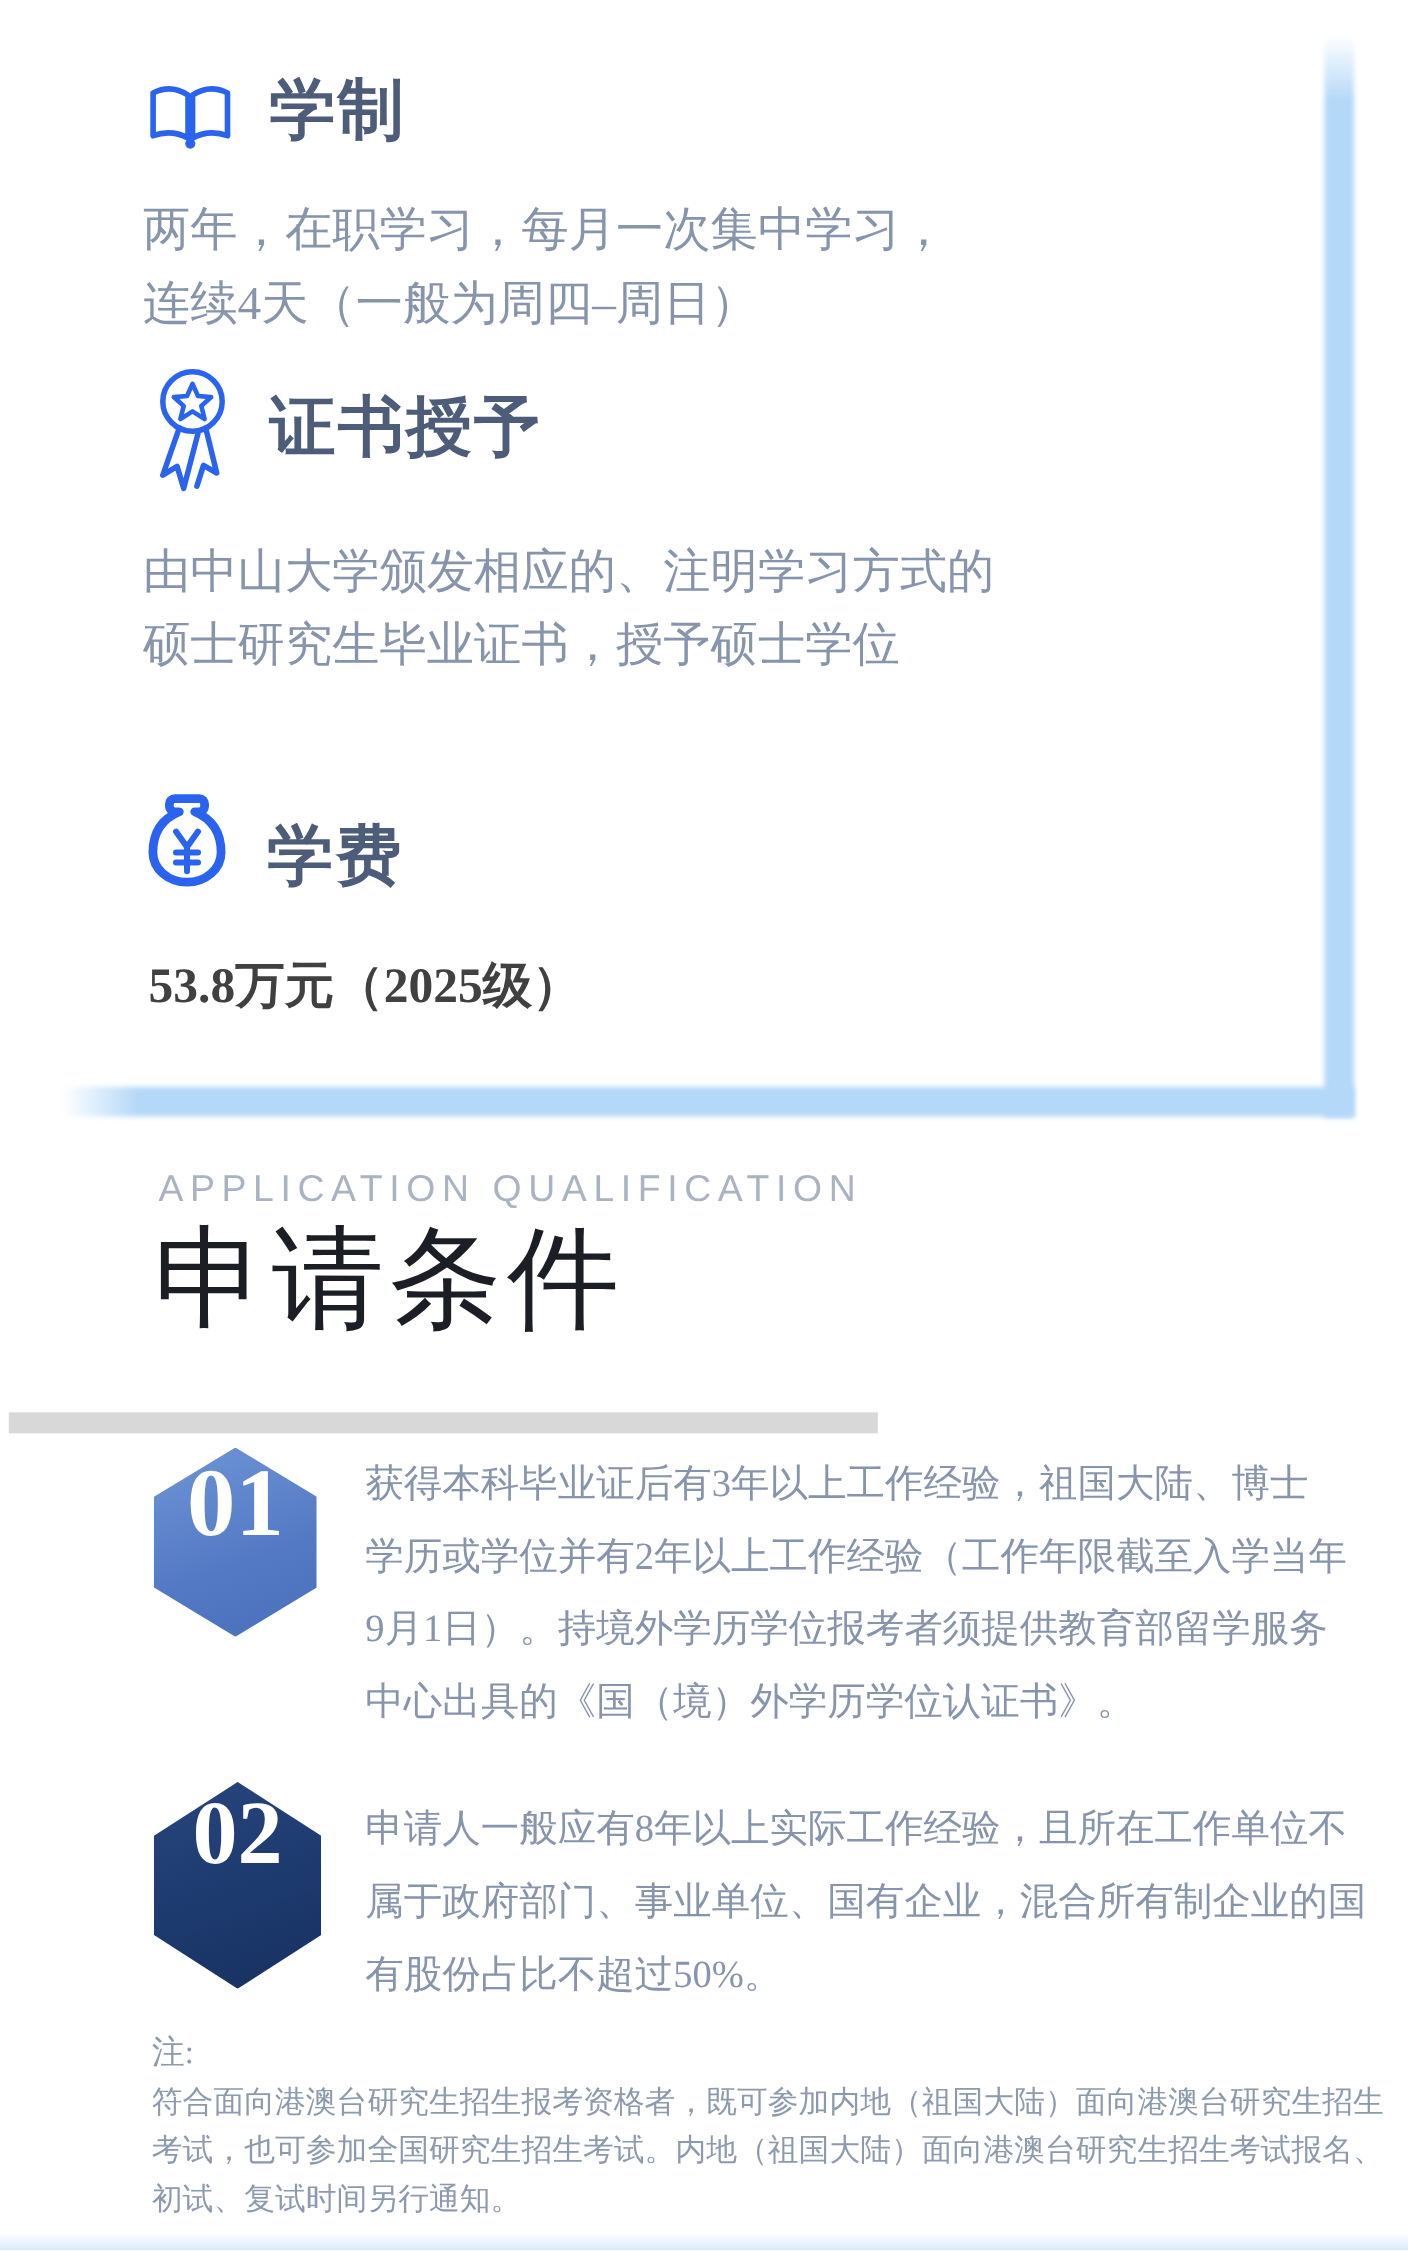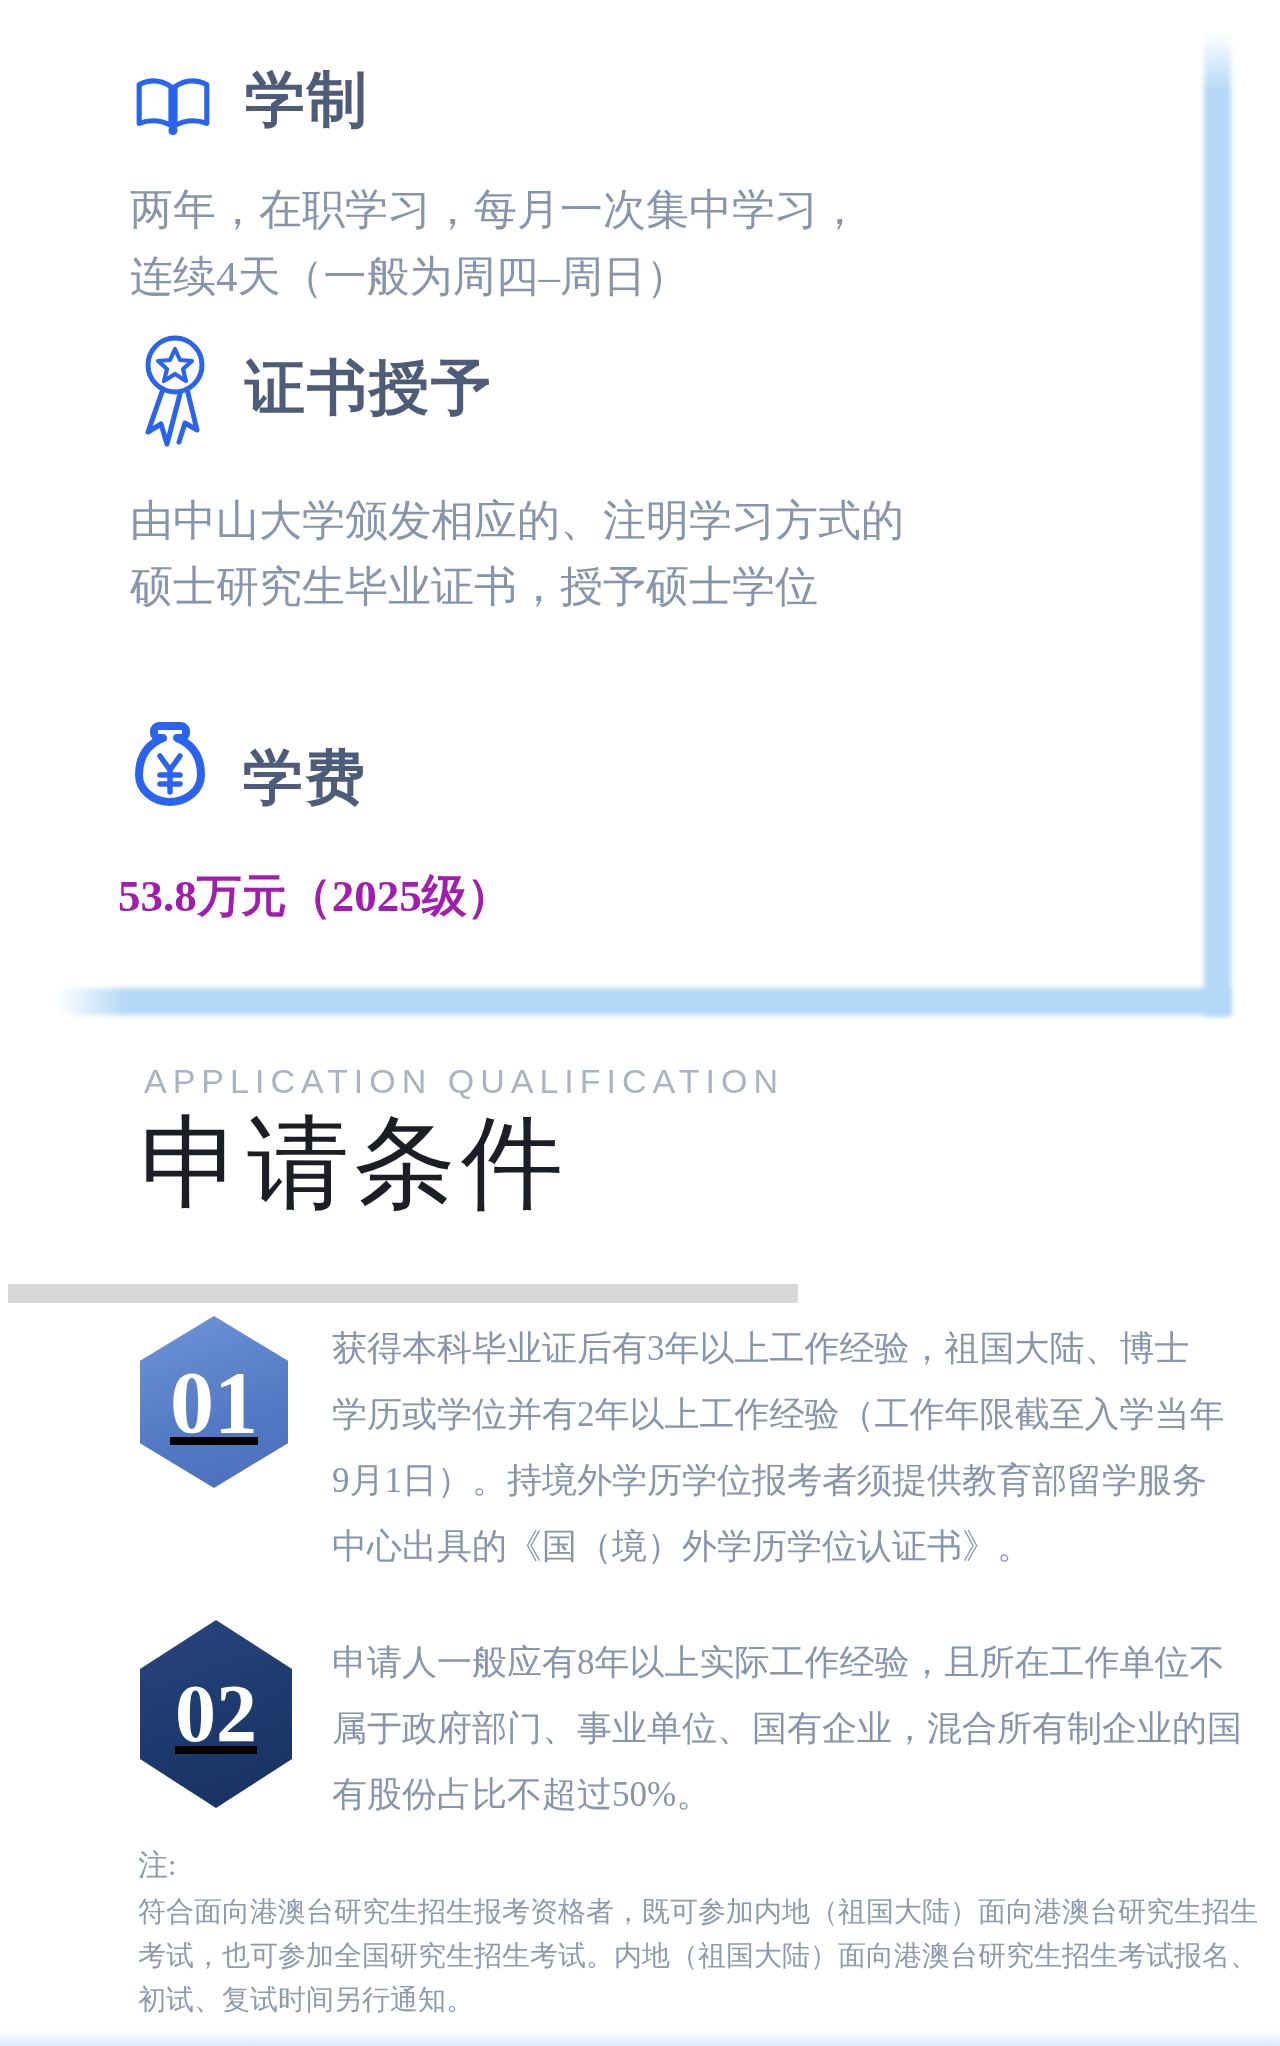--- a/index.html
+++ b/index.html
@@ -44,36 +44,35 @@
     position:absolute;font-size:60px;line-height:72px;font-weight:bold;
     color:var(--heading);letter-spacing:2px;white-space:nowrap;
   }
   .h-duration{left:245px;top:64px;}
   .h-cert{left:245px;top:352px;}
   .h-tuition{left:243px;top:742px;}
   .body-block{position:absolute;color:var(--body-text);font-size:43px;line-height:67px;}
   .body-block div{white-space:nowrap;}
   .b-duration{left:130px;top:176px;}
   .b-cert{left:130px;top:488px;line-height:66px;}
-  .b-tuition{left:118px;top:866px;font-size:45px;font-weight:bold;line-height:60px;color:#a21caf;}
+  .b-tuition{left:135px;top:866px;font-size:45px;font-weight:bold;line-height:60px;color:#404040;}
   
   .eyebrow{
     position:absolute;left:144px;top:1062px;
     font-family:"Liberation Sans","DejaVu Sans",sans-serif;
     font-size:34px;letter-spacing:6px;color:var(--eyebrow-gray);white-space:nowrap;
   }
   .big-title{
     position:absolute;left:140px;top:1104px;font-size:102px;line-height:120px;
     font-weight:normal;letter-spacing:5px;color:var(--title-black);white-space:nowrap;
   }
   .divider{position:absolute;left:8px;top:1284px;width:790px;height:19px;background:var(--divider);}
   .hex{
-    position:absolute;display:flex;align-items:center;justify-content:center;
+    position:absolute;display:flex;justify-content:center;
     clip-path:polygon(50% 0, 100% 26%, 100% 74%, 50% 100%, 0 74%, 0 26%);
-    text-decoration:underline;
   }
   .hex-01{left:140px;top:1316px;width:148px;height:172px;
     background:linear-gradient(160deg,#6e95d7 0%,#5379c4 60%,#4a70bd 100%);}
   .hex-02{left:140px;top:1620px;width:152px;height:188px;
     background:linear-gradient(160deg,#27457e 0%,#1d3a6e 55%,#16305f 100%);}
   .hex-number{color:#fff;font-weight:bold;font-family:"Liberation Serif","DejaVu Serif",serif;}
   .hex-01 .hex-number{font-size:88px;}
   .hex-02 .hex-number{font-size:82px;}
   .item-text{position:absolute;left:332px;color:var(--body-text);font-size:35px;line-height:66px;}
   .item-text div{white-space:nowrap;}

